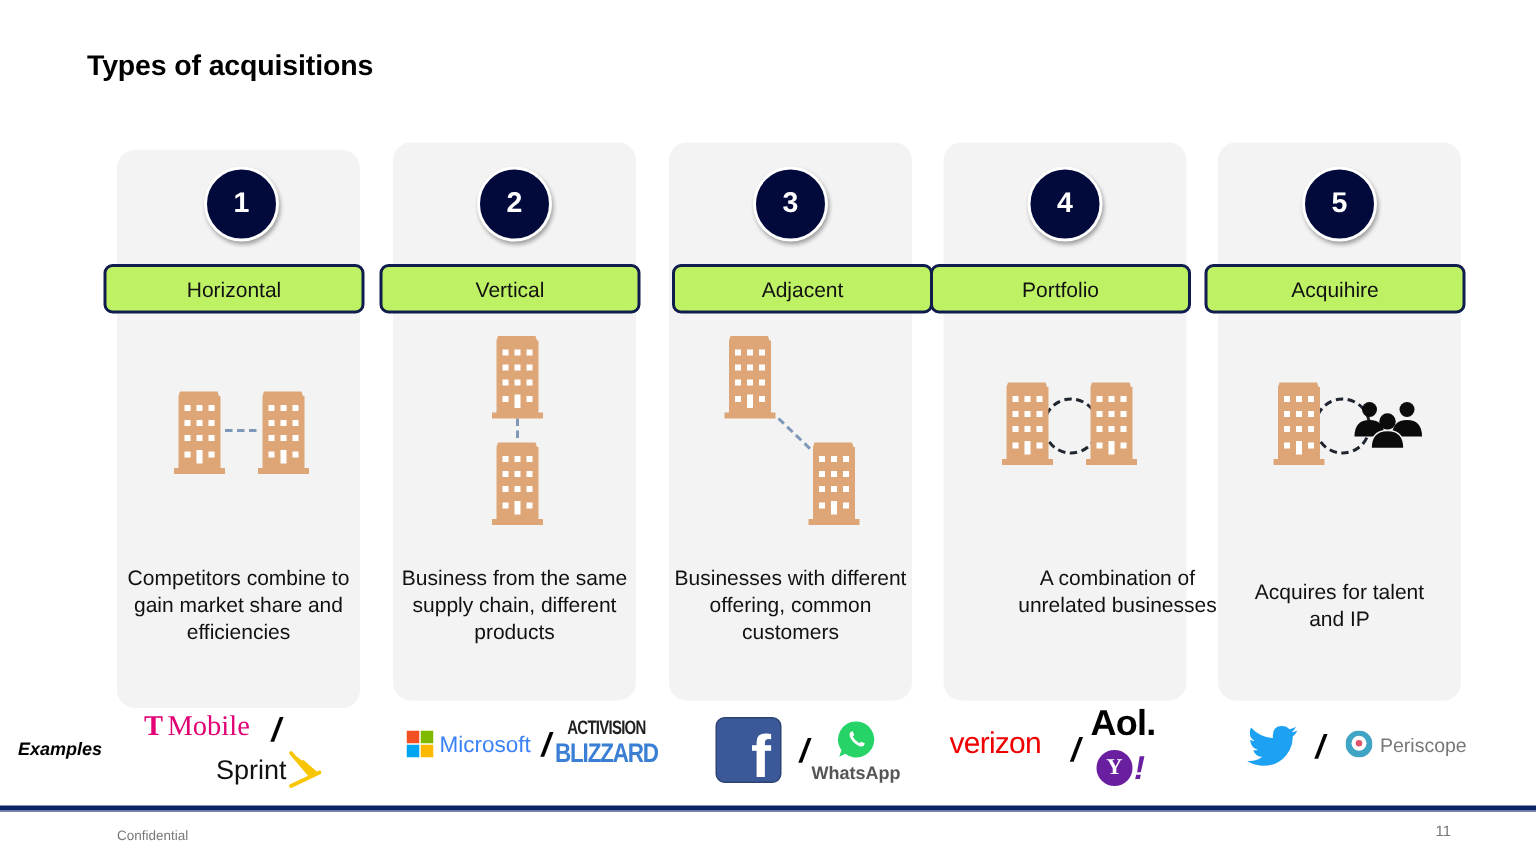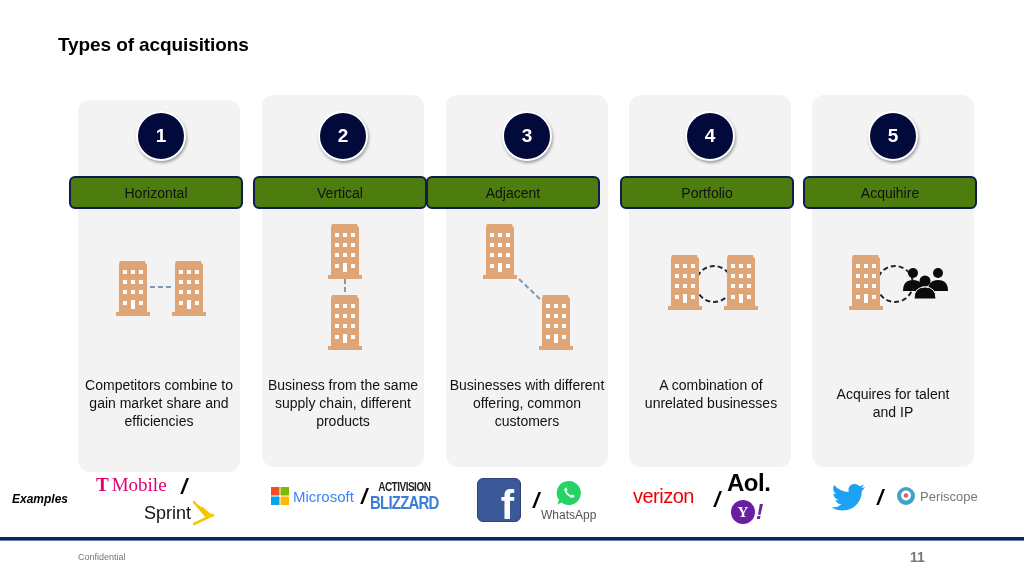--- a/index.html
+++ b/index.html
@@ -13,56 +13,56 @@
   .card.c2 { left: 262px; top: 95px; height: 372px; }
   .card.c3 { left: 446px; top: 95px; height: 372px; }
   .card.c4 { left: 629px; top: 95px; height: 372px; }
   .card.c5 { left: 812px; top: 95px; height: 372px; }
 
   .num { position: absolute; top: 111px; width: 50px; height: 50px; border-radius: 50%; background: #020a3c;
          color: #fff; font-weight: bold; font-size: 19px; display: flex; align-items: center; justify-content: center;
          box-shadow: 1px 2px 3px rgba(0,0,0,0.35); border: 2px solid #ffffff; }
 
   .label { position: absolute; top: 176px; width: 174px; height: 33px; border: 2px solid #0f1c4d; border-radius: 6px;
-           background: #4d7c0f; display: flex; align-items: center; justify-content: center; font-size: 14px; color: #111; }
+           background: #bef264; display: flex; align-items: center; justify-content: center; font-size: 14px; color: #111; }
 
   .desc { position: absolute; width: 162px; text-align: center; font-size: 14px; line-height: 18px; color: #111; }
 
   .icon-area { position: absolute; }
   .icon-area svg { display: block; }
 
   .examples-label { position: absolute; left: 12px; top: 492px; font-size: 12px; font-weight: bold; color: #000; font-style: italic; }
 
   .logo { position: absolute; display: flex; align-items: center; }
   .slash { position: absolute; font-weight: bold; font-size: 22px; color: #000; font-style: italic; }
 
   .footer-bar { position: absolute; left: 0; top: 537px; width: 1024px; height: 4px; background: #0c2463; border-bottom: 1px solid #6a7ea8; }
   .footer-left { position: absolute; left: 78px; top: 552px; font-size: 9px; color: #777; }
-  .footer-right { position: absolute; left: 910px; top: 549px; font-size: 14px; color: #777; font-weight: bold; }
+  .footer-right { position: absolute; left: 957px; top: 549px; font-size: 10px; color: #777; }
 </style>
 </head>
 <body>
 
 <div class="title">Types of acquisitions</div>
 
 <div class="card c1"></div>
 <div class="card c2"></div>
 <div class="card c3"></div>
 <div class="card c4"></div>
 <div class="card c5"></div>
 
 <div class="num" style="left:136px;">1</div>
 <div class="num" style="left:318px;">2</div>
 <div class="num" style="left:502px;">3</div>
 <div class="num" style="left:685px;">4</div>
 <div class="num" style="left:868px;">5</div>
 
 <div class="label" style="left:69px;">Horizontal</div>
 <div class="label" style="left:253px;">Vertical</div>
-<div class="label" style="left:426px;">Adjacent</div>
+<div class="label" style="left:448px;">Adjacent</div>
 <div class="label" style="left:620px;">Portfolio</div>
 <div class="label" style="left:803px;">Acquihire</div>
 
 <svg width="0" height="0" style="position:absolute">
   <defs>
     <g id="bld">
       <path d="M3 4 L4 1 L29 1 L30 4 L31 4 L31 52 L34 52 L34 56 L0 56 L0 52 L3 52 Z" fill="#dea676"></path>
       <g fill="#ffffff">
         <rect x="7" y="10" width="4" height="4"></rect>
           <rect x="15" y="10" width="4" height="4"></rect>
@@ -124,21 +124,21 @@
       <path d="M81 40 Q81 29 91 29 Q101 29 101 40 Z"></path>
       <circle cx="78" cy="30" r="5.5"></circle>
       <path d="M67 48 Q67 36 78 36 Q89 36 89 48 Z" stroke="#f3f3f3" stroke-width="1"></path>
     </g>
   </svg>
 </div>
 
 <div class="desc" style="left:78px; top:376px;">Competitors combine to gain market share and efficiencies</div>
 <div class="desc" style="left:262px; top:376px;">Business from the same supply chain, different products</div>
 <div class="desc" style="left:446px; top:376px;">Businesses with different offering, common customers</div>
-<div class="desc" style="left:630px; top:376px; padding:0 14px;">A combination of unrelated businesses</div>
+<div class="desc" style="left:664px; top:376px; padding:0 14px;">A combination of unrelated businesses</div>
 <div class="desc" style="left:812px; top:385px; padding:0 12px;">Acquires for talent and IP</div>
 
 <div class="examples-label">Examples</div>
 
 <div class="logo" style="left:96px; top:474px; font-family:'Liberation Serif', serif; font-size:19px; color:#e20074;">
   <span style="font-weight:bold; margin-right:3px;">T</span>
     <span>Mobile</span>
 </div>
 <div class="slash" style="left:181px; top:474px;">/</div>
 <div class="logo" style="left:144px; top:500px; font-size:18px; color:#111;">
@@ -170,21 +170,21 @@
 
 <div class="logo" style="left:477px; top:478px; width:44px; height:44px; background:#3b5998; border-radius:6px; border:1px solid #2d4373; justify-content:flex-end; overflow:hidden;">
   <span style="color:#fff; font-weight:bold; font-size:40px; margin-right:6px; margin-top:10px;">f</span>
 </div>
 <div class="slash" style="left:533px; top:488px;">/</div>
 <div class="logo" style="left:541px; top:480px; flex-direction:column; align-items:center;">
   <svg width="26" height="26" viewBox="0 0 26 26">
     <path d="M13 1 A12 12 0 1 1 5.5 22.5 L1.5 24.5 L3 20 A12 12 0 0 1 13 1 Z" fill="#25d366"></path>
     <path d="M9 8 Q8 9 8.5 11 Q10 15 15 17.5 Q17 18 18 17 L18.5 15.5 L16 14.5 L15 15.5 Q12 14 10.5 11 L11.5 10 L10.5 7.5 Z" fill="#ffffff"></path>
   </svg>
-  <span style="font-size:12px; color:#555; margin-top:2px; font-weight:normal;text-align:right;">WhatsApp</span>
+  <span style="font-size:12px; color:#555; margin-top:2px; font-weight:bold;text-align:right;">WhatsApp</span>
 </div>
 
 <div class="logo" style="left:633px; top:485px; font-size:20px; font-weight:normal; color:#ee0000; letter-spacing:-0.5px;">verizon</div>
 <div class="slash" style="left:714px; top:487px;">/</div>
 <div class="logo" style="left:727px; top:469px; font-size:24px; font-weight:bold; color:#000; letter-spacing:-0.5px;">Aol.</div>
 <div class="logo" style="left:731px; top:499px;">
   <span style="width:24px; height:24px; border-radius:50%; background:#6a1fa0; color:#fff; font-family:'Liberation Serif', serif; font-weight:bold; font-size:15px; display:flex; align-items:center; justify-content:center;">Y</span>
   <span style="color:#6a1fa0; font-weight:bold; font-size:22px; margin-left:1px; font-style:italic;">!</span>
 </div>
 

